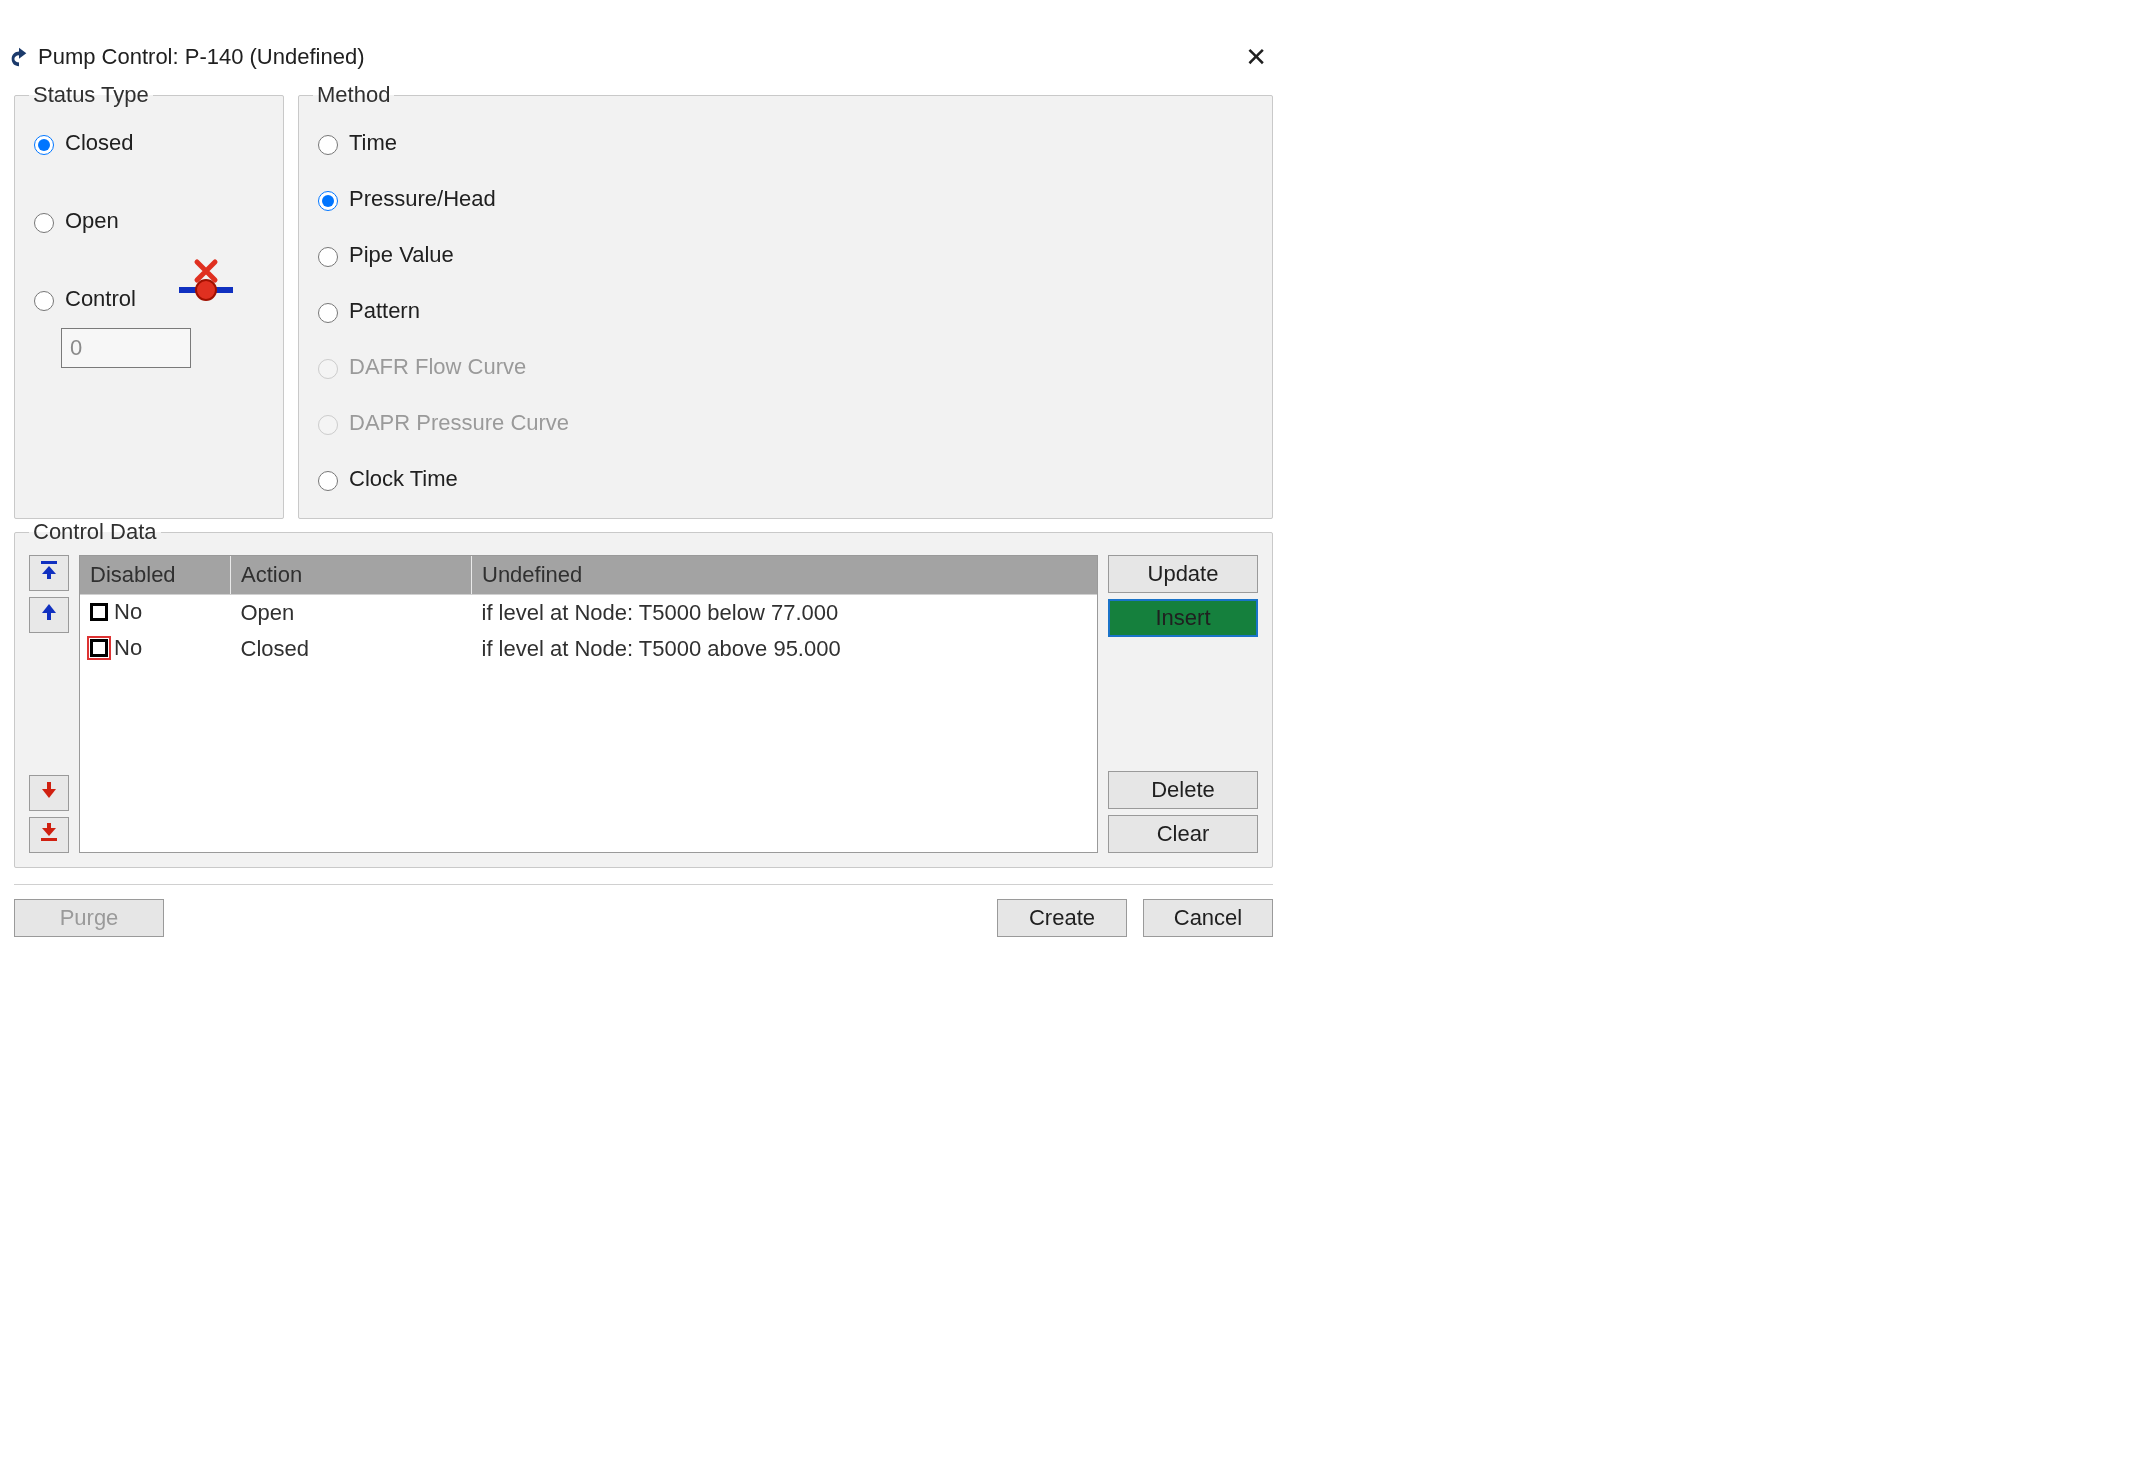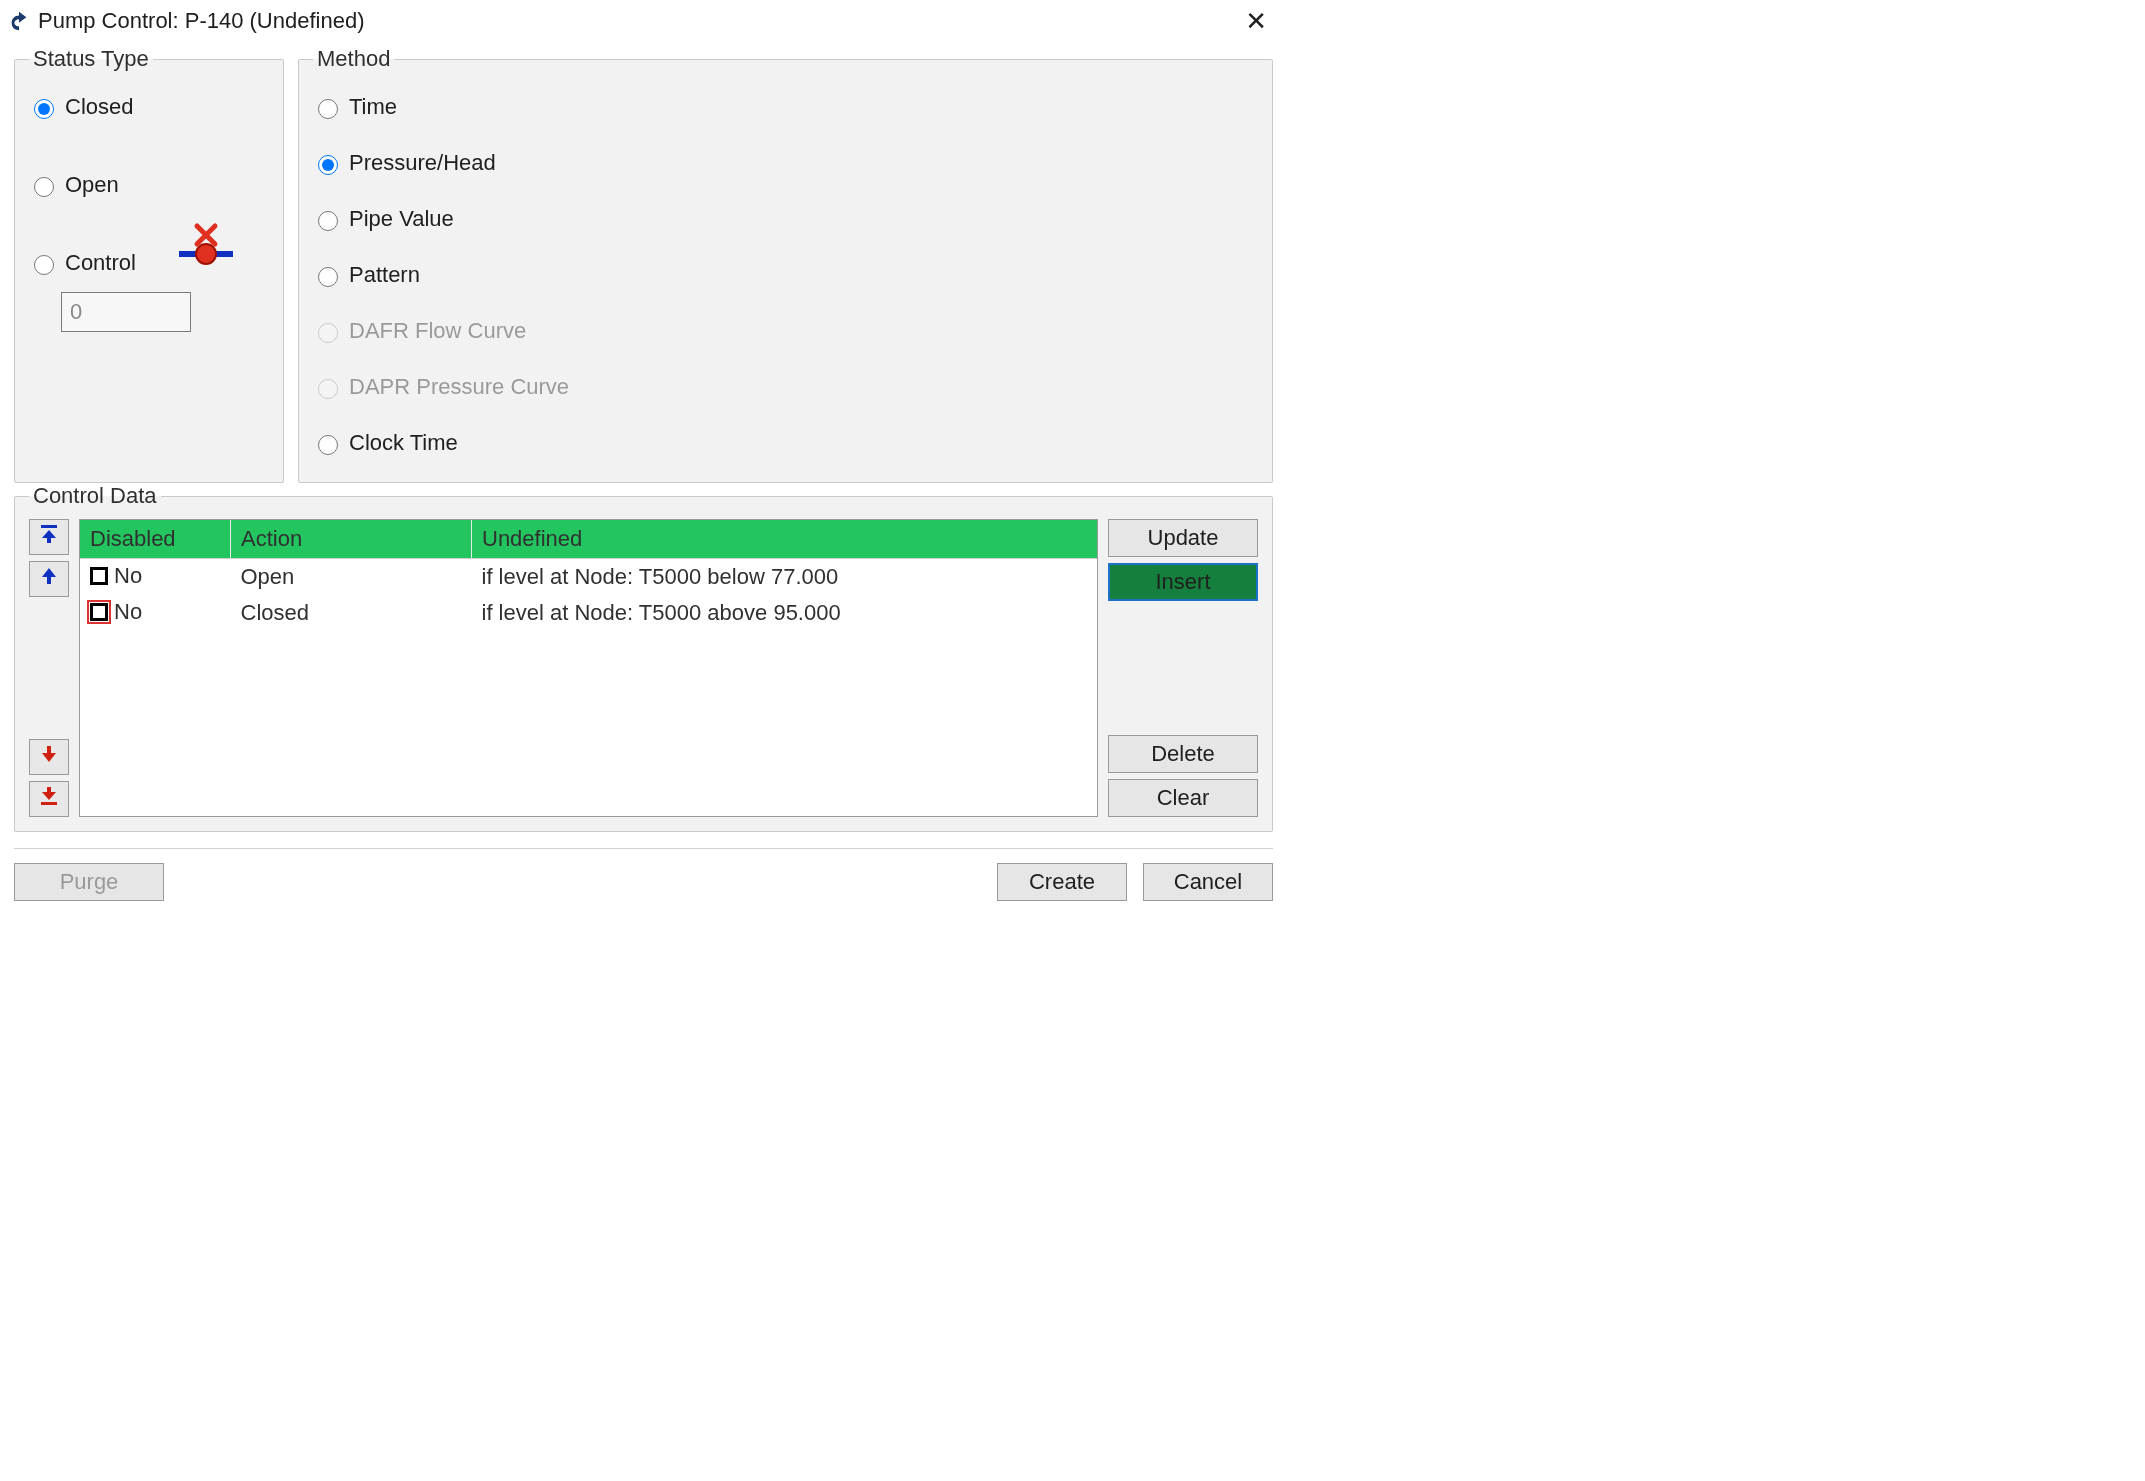--- a/index.html
+++ b/index.html
@@ -6,20 +6,21 @@
     margin: 0;
     padding: 0;
     background: #ffffff;
     font-family: "Segoe UI", Tahoma, Arial, sans-serif;
     font-size: 22px;
     color: #202020;
   }
   .window {
     width: 1287px;
     border: 0;
+    margin-top: 36px;
   }
   .titlebar {
     display: flex;
     align-items: center;
     padding: 6px 12px 10px 8px;
   }
   .titlebar .appicon {
     width: 22px;
     height: 22px;
     margin-right: 8px;
@@ -185,21 +186,21 @@
     border-collapse: collapse;
     font-size: 22px;
   }
   table.data th {
     text-align: left;
     font-weight: 400;
     color: #303030;
     padding: 6px 10px;
     border-bottom: 1px solid #d0d0d0;
     border-right: 1px solid #eaeaea;
-    background: #22c55e;
+    background: #a3a3a3;
   }
   table.data th:last-child { border-right: none; }
   table.data td {
     padding: 4px 10px;
     color: #303030;
     vertical-align: middle;
   }
   .dis-cell {
     display: inline-flex;
     align-items: center;

